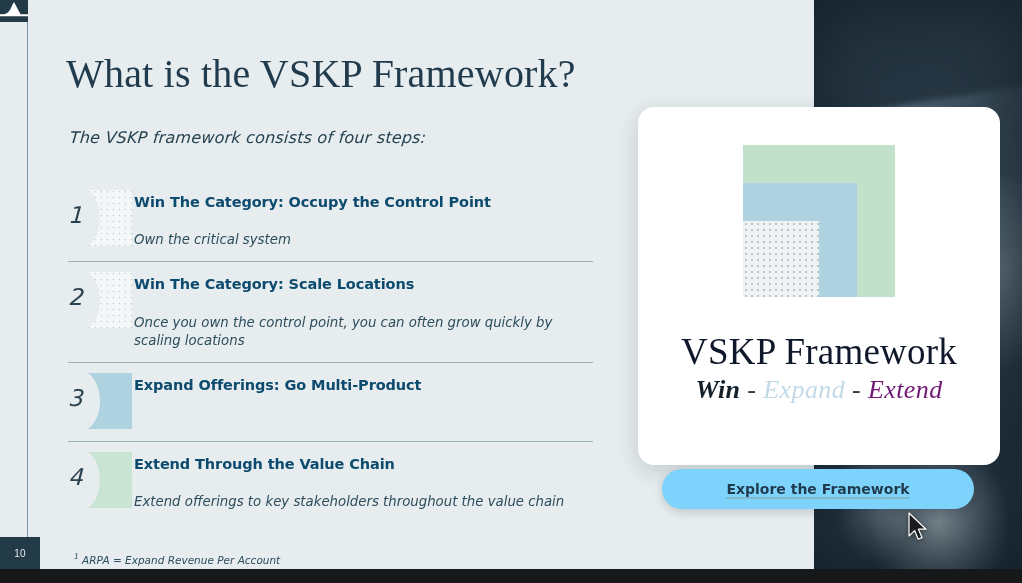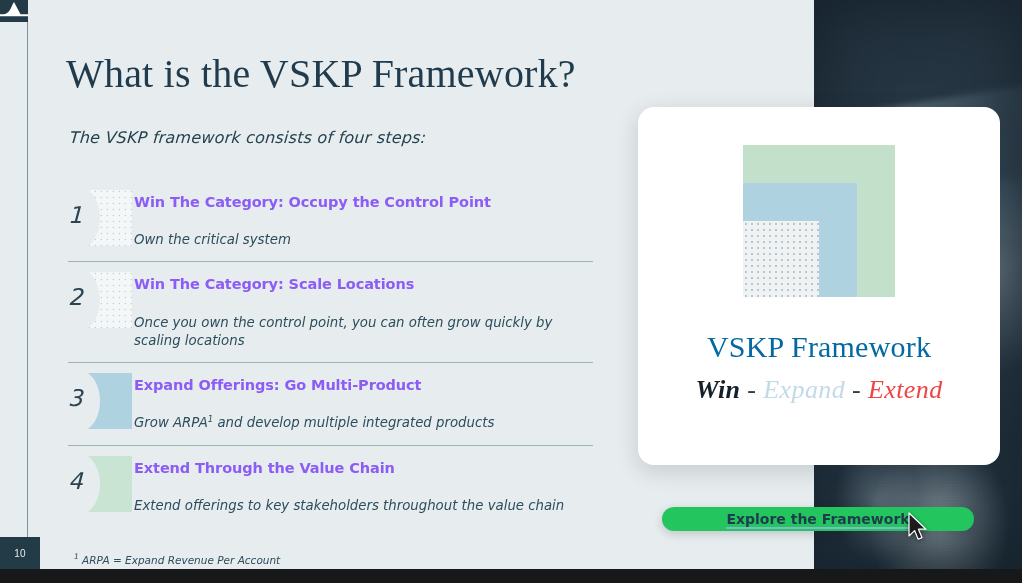--- a/index.html
+++ b/index.html
@@ -140,21 +140,21 @@
     font-family:"DejaVu Sans", sans-serif;
     font-size:23px; font-style:italic; font-weight:400;
     color:#2b4250;
     transform:skewX(-4deg);
   }
 
   .step-body { flex:1 1 auto; padding-top:3px; }
   .step-head {
     font-family:"DejaVu Sans", sans-serif;
     font-size:14.5px; font-weight:700;
-    color:#8b5cf6;
+    color:#0c4a6e;
     letter-spacing:-.1px;
     line-height:1.25;
   }
   .step-desc {
     font-family:"DejaVu Sans", sans-serif;
     font-size:13.3px; font-style:italic; font-weight:400;
     color:#2b4d5c;
     line-height:1.38;
     margin-top:20px;
   }
@@ -197,41 +197,41 @@
     position:absolute; left:0; bottom:0;
     width:76px; height:76px;
     background:#eff2f2;
     background-image:radial-gradient(#b9c6cc .8px, transparent .9px);
     background-size:6px 6px;
   }
 
   .fw-name {
     position:absolute; left:0; right:0; top:223px;
     font-family:"Liberation Serif", serif;
-    font-size:30px; font-weight:400;
-    color:#0369a1;
+    font-size:37px; font-weight:400;
+    color:#0f172a;
     letter-spacing:.2px;
   }
   .fw-tagline {
     position:absolute; left:0; right:0; top:268px;
     font-family:"Liberation Serif", serif;
     font-size:26px; font-style:italic;
     color:#22343f;
     letter-spacing:.4px;
   }
   .fw-tagline .w-win  { color:#14212a; font-weight:700;margin-top:31px; }
   .fw-tagline .w-dash { color:#2b3d49; }
   .fw-tagline .w-exp  { color:#c2dae8; }
-  .fw-tagline .w-ext  { color:#ef4444; }
+  .fw-tagline .w-ext  { color:#701a75; }
 
   
   .cta-btn {
-    position:absolute; left:662px; top:507px;
-    width:312px; height:24px;
-    background:#22c55e;
+    position:absolute; left:662px; top:469px;
+    width:312px; height:40px;
+    background:#7dd3fc;
     border-radius:22px;
     display:flex; align-items:center; justify-content:center;
     box-shadow:0 3px 10px rgba(15,30,42,.18);
     cursor:pointer;
   }
   .cta-label {
     font-family:"DejaVu Sans", sans-serif;
     font-size:14px; font-weight:700;
     color:#1f3b4d;
     text-decoration:underline;
@@ -330,21 +330,20 @@
         <div class="step-mark">
           <div class="step-shape">
             <svg width="44" height="56" viewBox="0 0 44 56">
               <path d="M0,0 H44 V56 H0 C16,44 16,12 0,0 Z" fill="#aed2e0"></path>
             </svg>
           </div>
           <div class="step-digit">3</div>
         </div>
         <div class="step-body">
           <div class="step-head">Expand Offerings: Go Multi-Product</div>
-          <div class="step-desc"><span>Grow ARPA</span><sup>1</sup><span> and develop multiple integrated products</span></div>
         </div>
       </div>
 
       <div class="step">
         <div class="step-mark">
           <div class="step-shape">
             <svg width="44" height="56" viewBox="0 0 44 56">
               <path d="M0,0 H44 V56 H0 C16,44 16,12 0,0 Z" fill="#c9e4d2"></path>
             </svg>
           </div>

